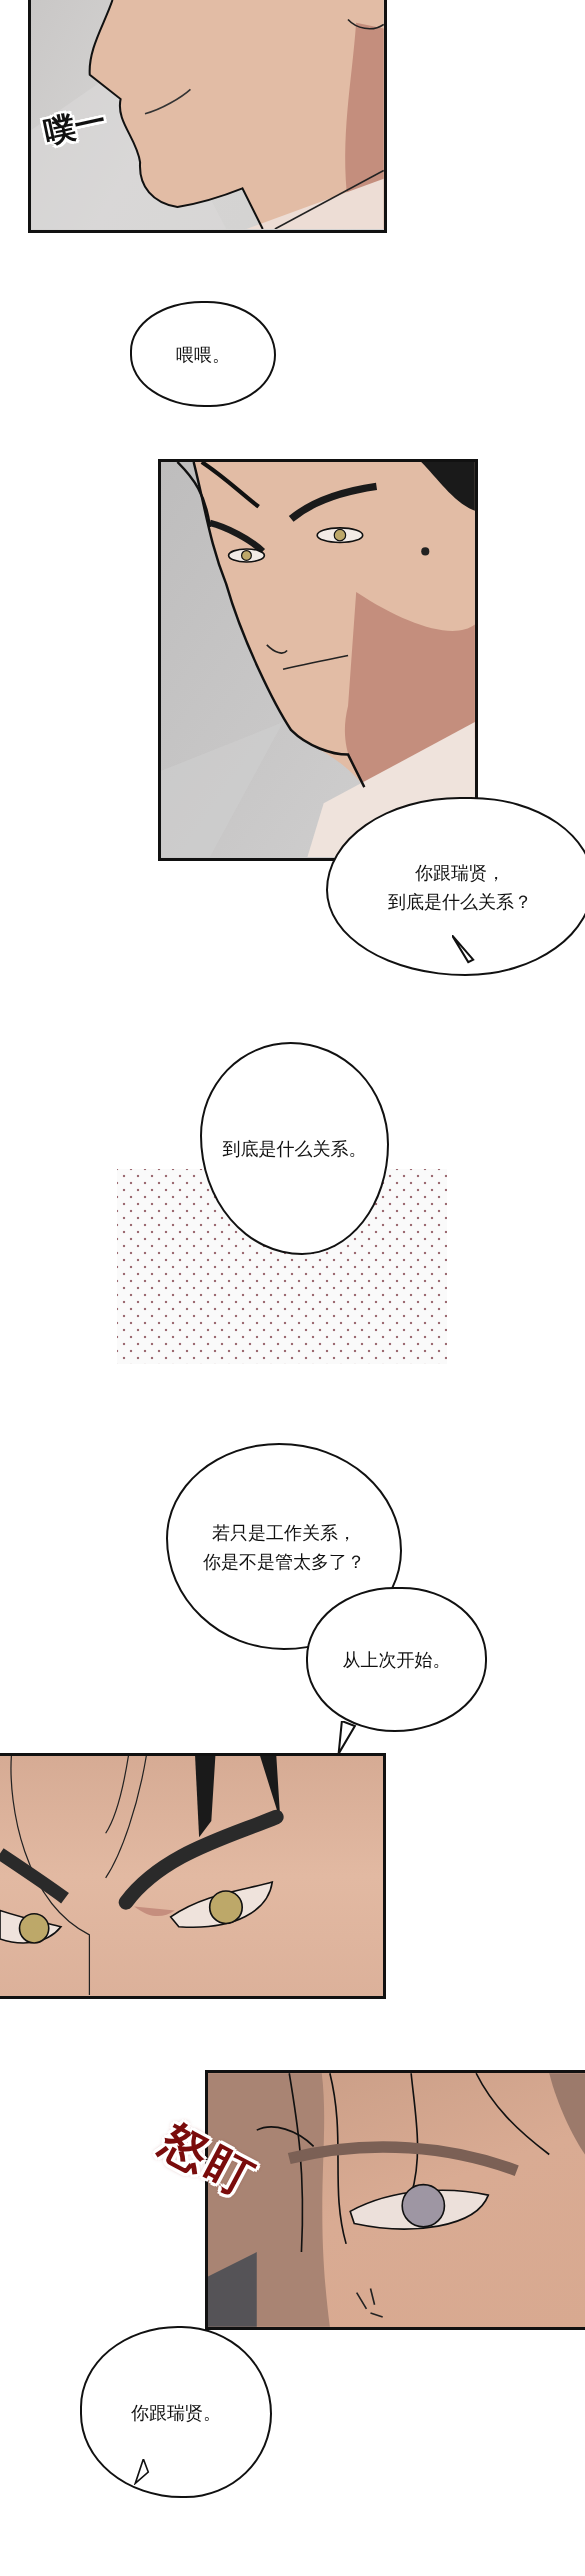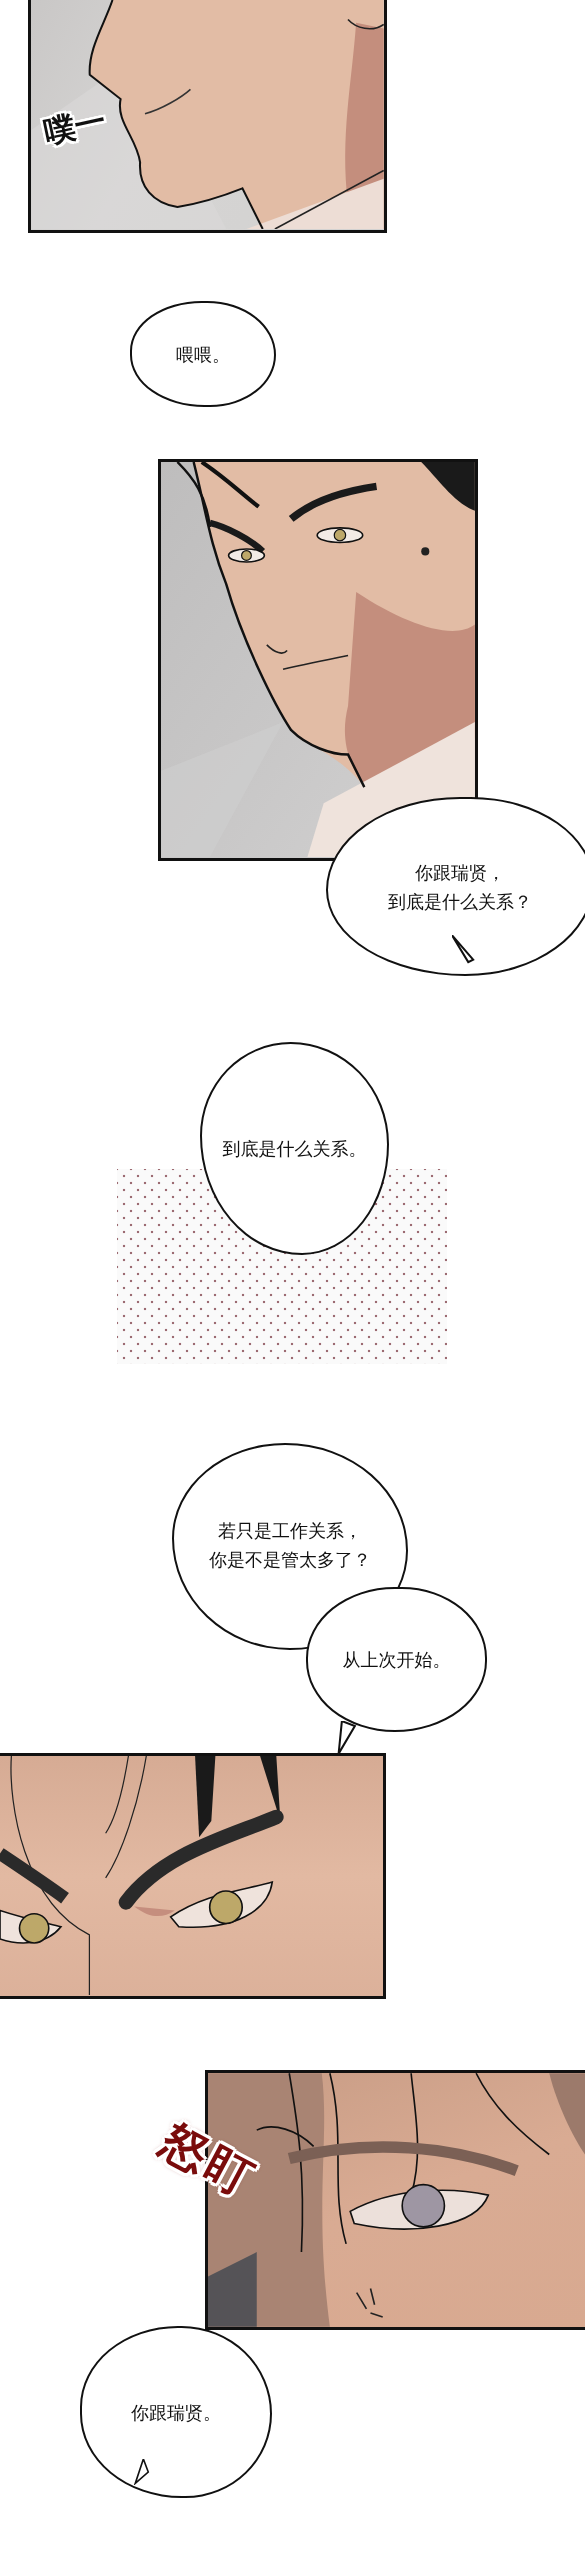--- a/index.html
+++ b/index.html
@@ -93,21 +93,21 @@
 <svg class="tail" style="left:452px;top:935px" width="24.4" height="33" viewBox="0 0 30 40">
   <polygon points="0,0 20,33 26,30" fill="#fff" stroke="#111" stroke-width="2.5"></polygon>
 </svg>
 
 <div id="dots" class="abs"></div>
 
 <div class="bubble" style="left:200px;top:1042px;width:189px;height:213px;border-radius:48% 52% 46% 54% / 44% 48% 52% 56%;">
   <span>到底是什么关系。</span>
 </div>
 
-<div class="bubble" style="left:172px;top:1443px;width:236px;height:207px;border-radius:48% 52% 50% 50% / 46% 52% 48% 54%;font-family:Liberation Mono, monospace;">
+<div class="bubble" style="left:166px;top:1443px;width:236px;height:207px;border-radius:48% 52% 50% 50% / 46% 52% 48% 54%;">
   <span>若只是工作关系，
 你是不是管太多了？</span>
 </div>
 
 <div class="bubble" style="left:306px;top:1587px;width:181px;height:145px;border-radius:50% 48% 52% 50% / 50% 50% 50% 50%;z-index:6;text-align:right;">
   <span>从上次开始。</span>
 </div>
 <svg class="tail" style="left:337px;top:1721px" width="24.4" height="36" viewBox="0 0 30 44">
   <polygon points="6,0 2,40 22,6" fill="#fff" stroke="#111" stroke-width="2.5"></polygon>
 </svg>

